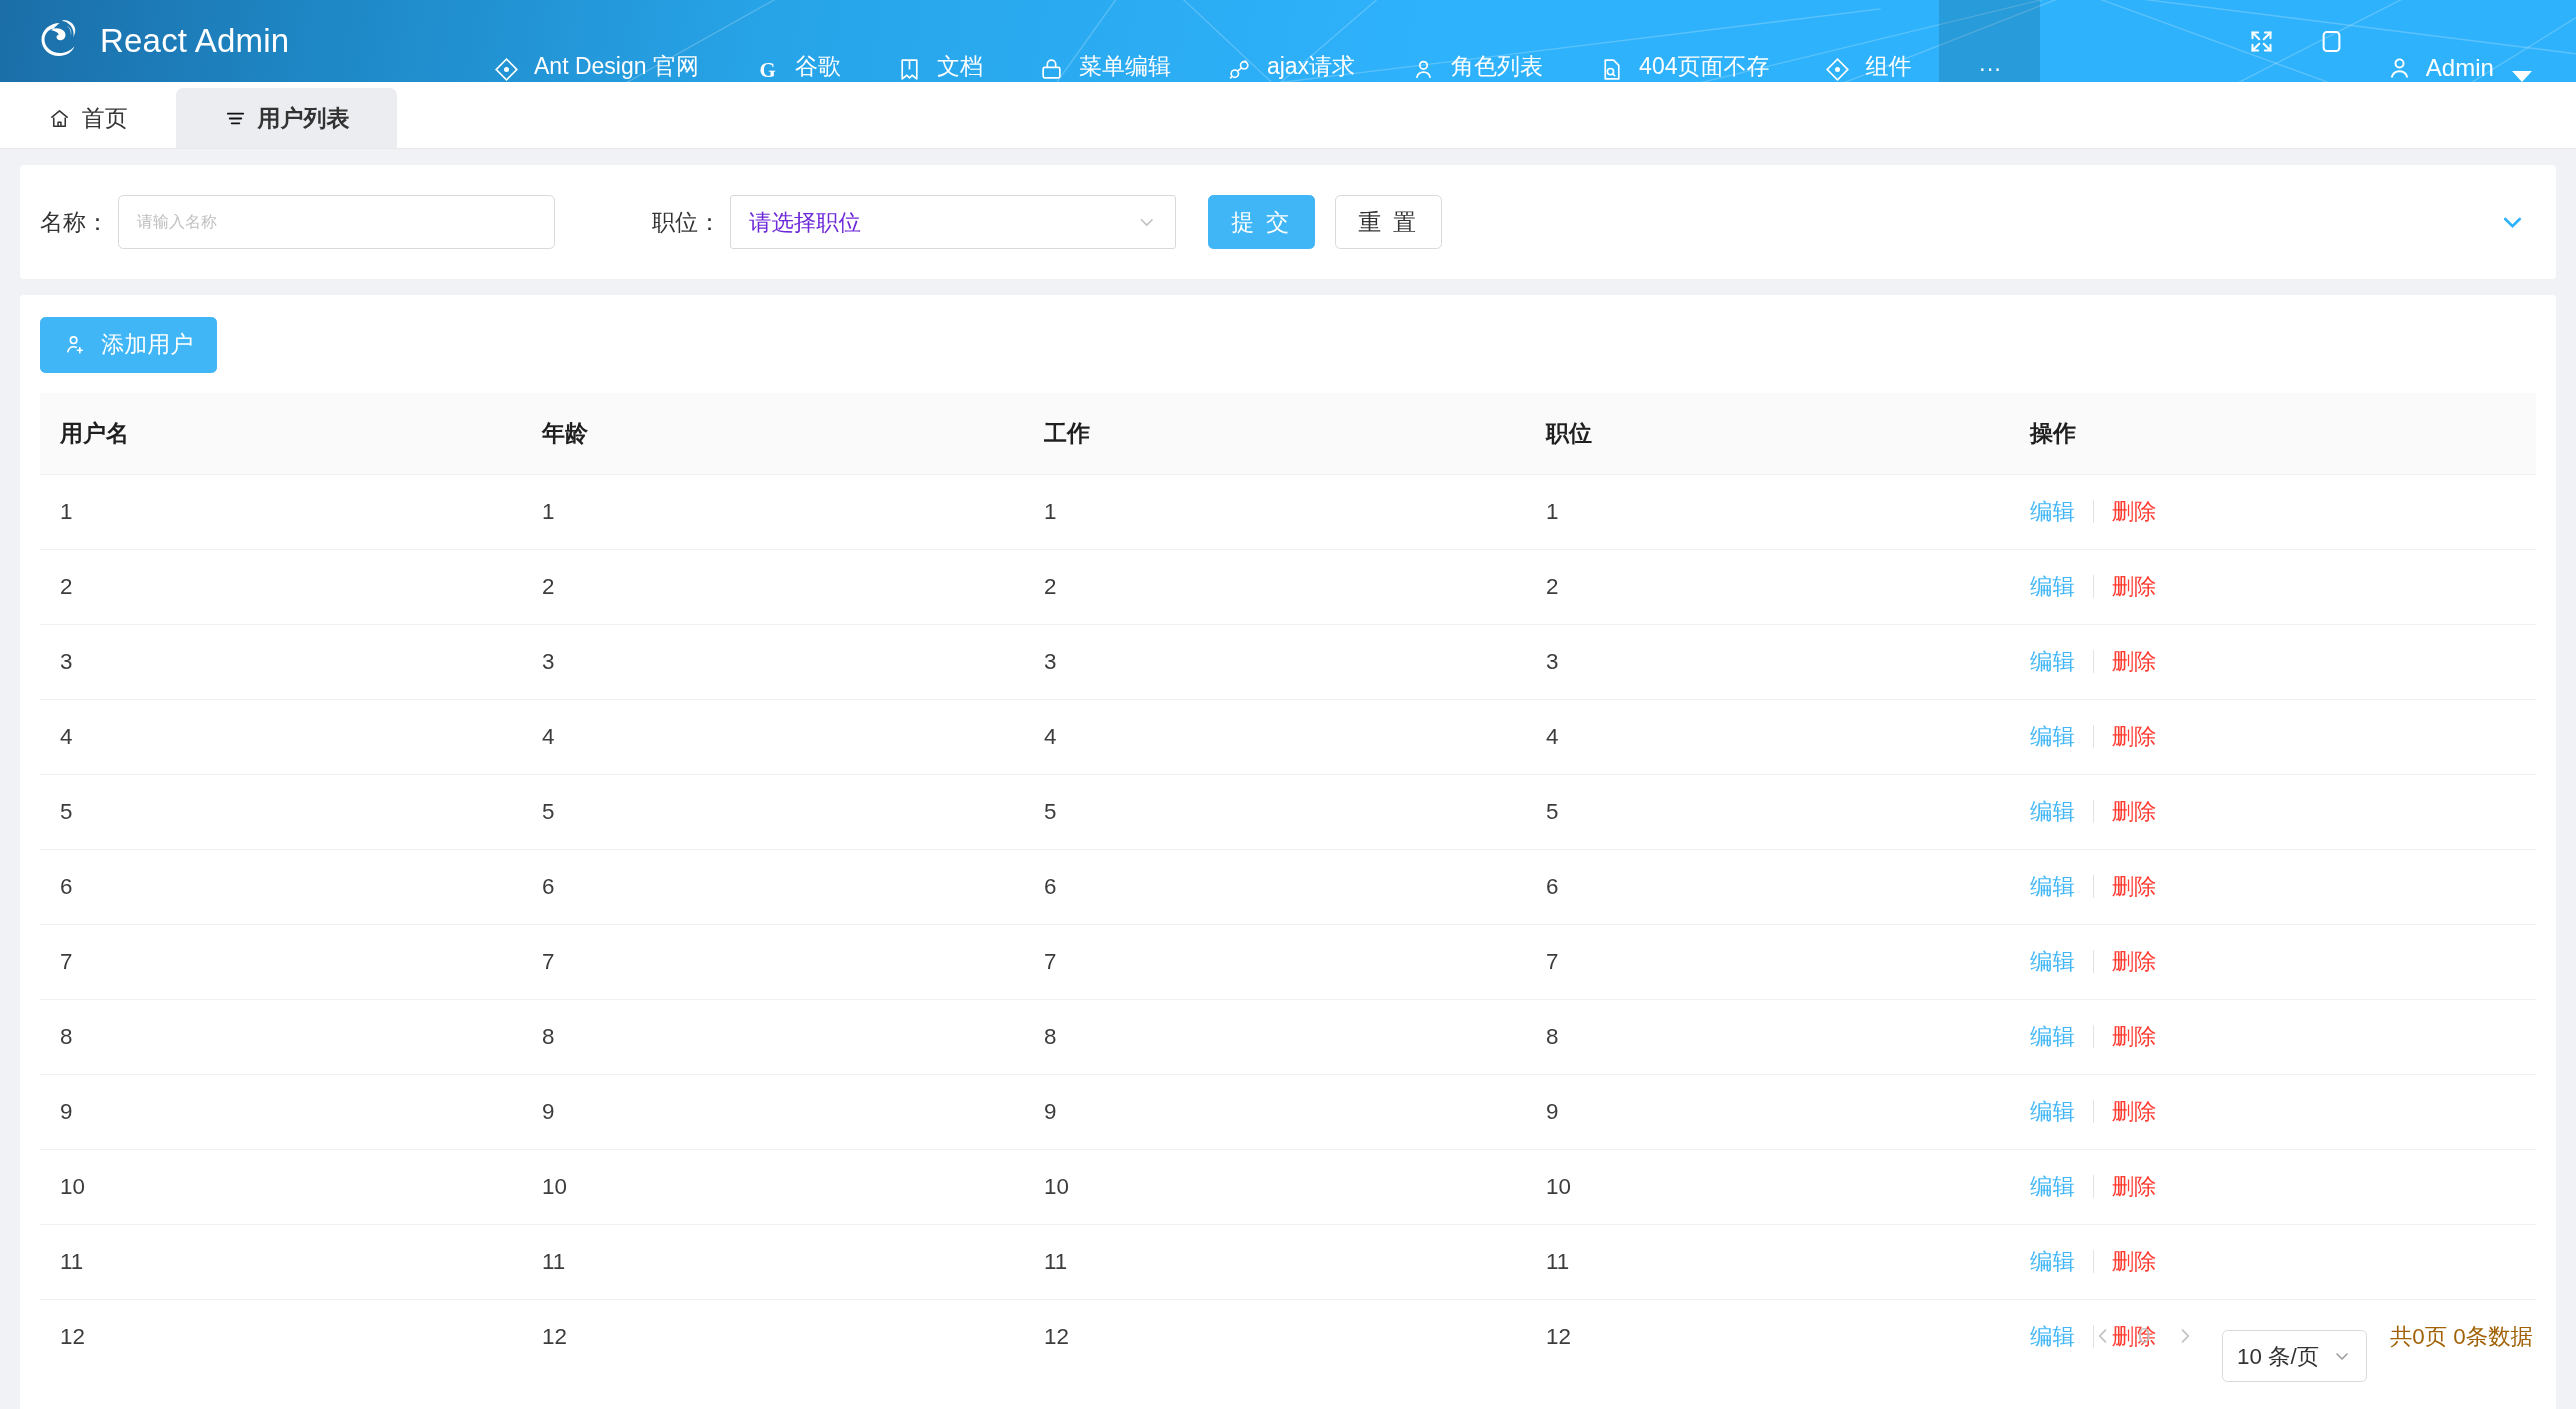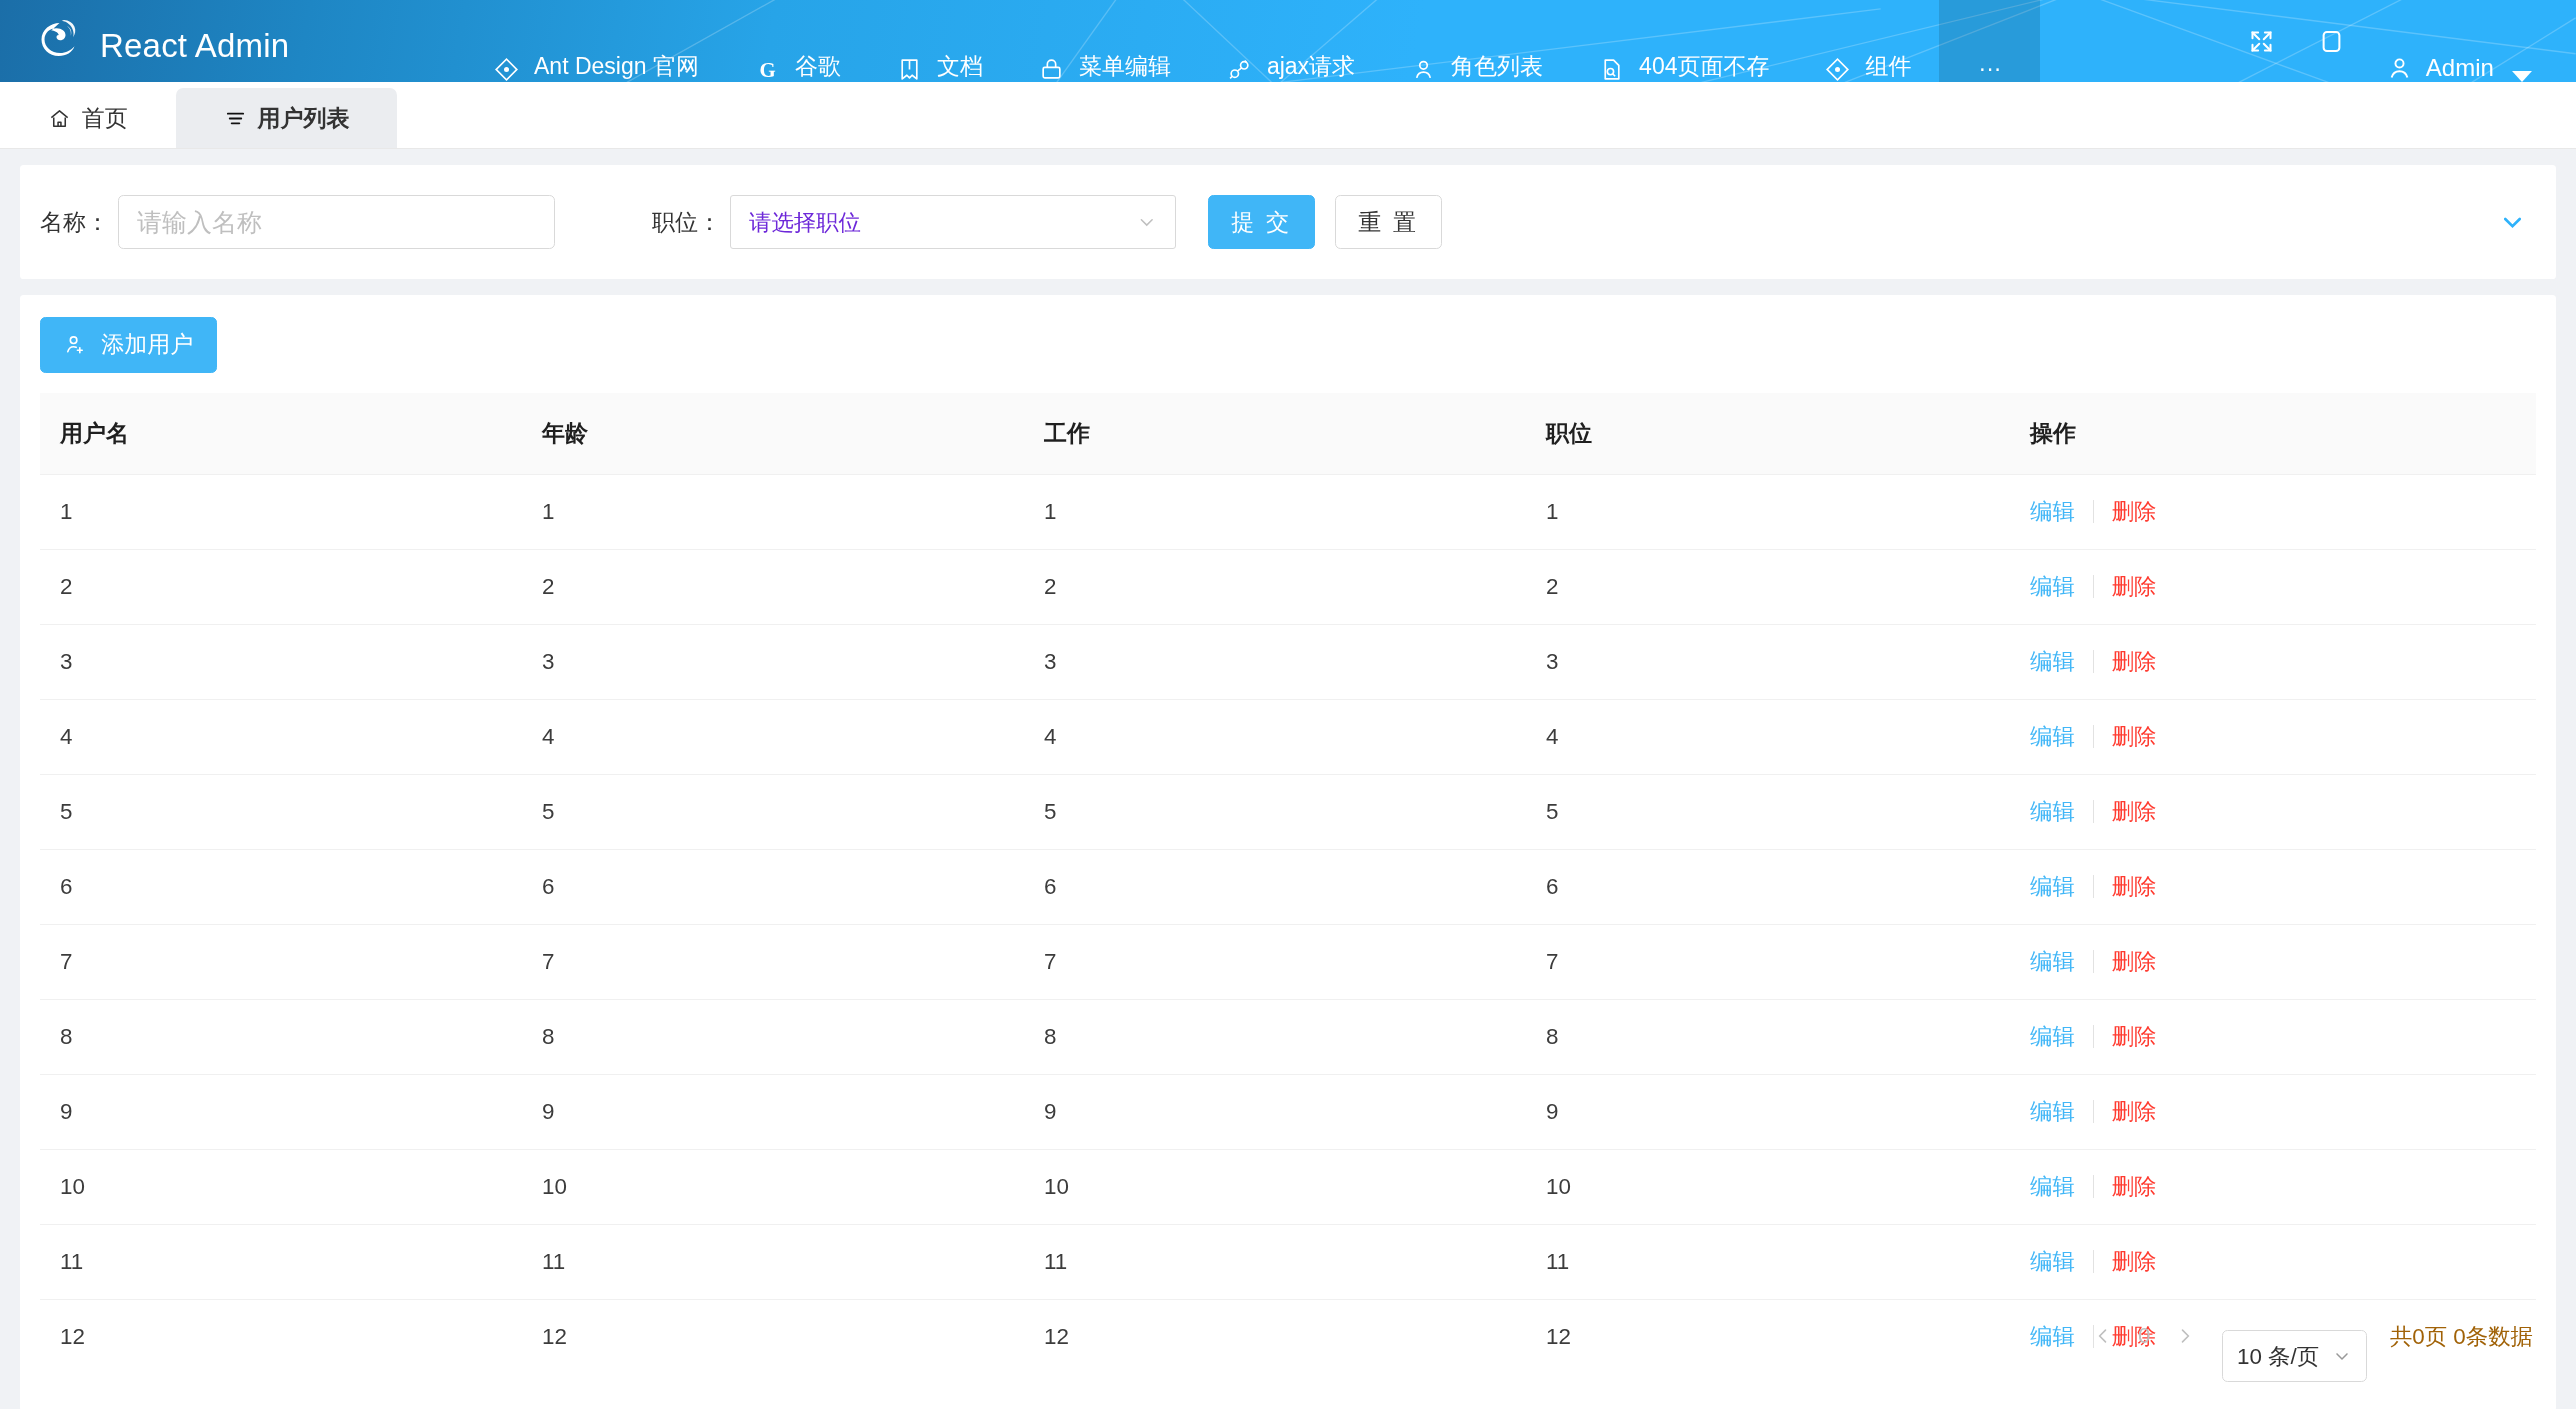--- a/index.html
+++ b/index.html
@@ -14,21 +14,21 @@
   .topbar {
     position: relative;
     height: 82px;
     background: linear-gradient(100deg, #1b6ea8 0%, #1e86c4 12%, #27a4e8 30%, #2eb2fb 55%, #2eb2fb 100%);
     display: flex;
     align-items: center;
     overflow: hidden;
   }
   .topbar-lines { position: absolute; inset: 0; pointer-events: none; }
   .brand {
-    display: flex; align-items: flex-end;
+    display: flex; align-items: center;
     padding-left: 34px; padding-right: 27px;
     z-index: 2; min-width: 466px;
   }
   .brand-logo { width: 48px; height: 48px; flex: none; }
   .brand-title {
     color: #fff; font-size: 33px; letter-spacing: 0.2px;
     margin-left: 18px; white-space: nowrap;
   }
 
   .nav { display: flex; align-items: stretch; height: 82px; z-index: 2; flex: 1; }
@@ -79,21 +79,21 @@
     background: #fff; border-radius: 3.6px;
     padding: 30px 27px 30px 20px;
     display: flex; align-items: center;
     min-height: 109px;
   }
   .field { display: flex; align-items: center; }
   .field-label { font-size: 23px; color: #333; white-space: nowrap; margin-right: 9px; }
   .txt-input {
     width: 437px; height: 54px;
     border: 0.9px solid #d9d9d9; border-radius: 5.4px;
-    background: #fff; font-size: 25px; color: #bfbfbf;
+    background: #fff; font-size: 16px; color: #bfbfbf;
     padding: 0 18px; outline: none;
     font-family: inherit;
   }
   .txt-input::placeholder { color: #bfbfbf; }
   .sel-input {
     position: relative; width: 446px; height: 54px;
     border: 0.9px solid #d9d9d9; border-radius: 3px; background: #fff;
     display: flex; align-items: center; padding: 0 18px;
     font-size: 22.4px; color: #6d28d9; cursor: pointer;
   }

